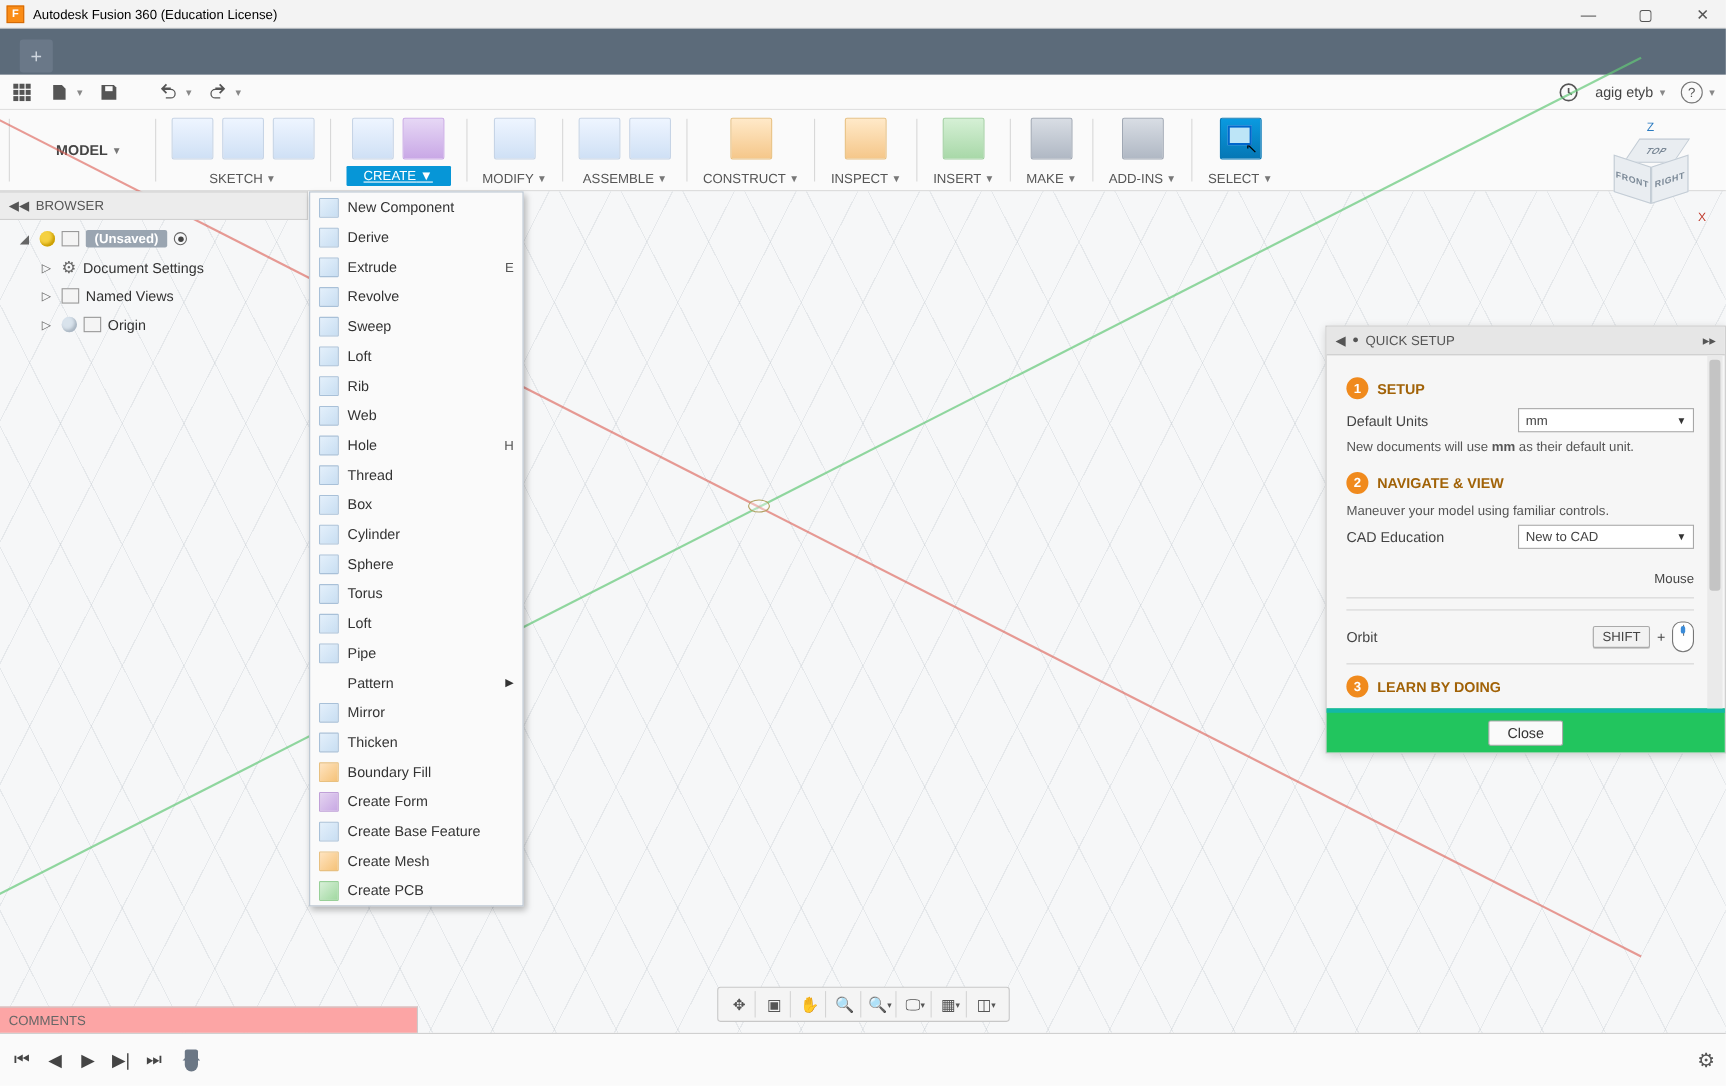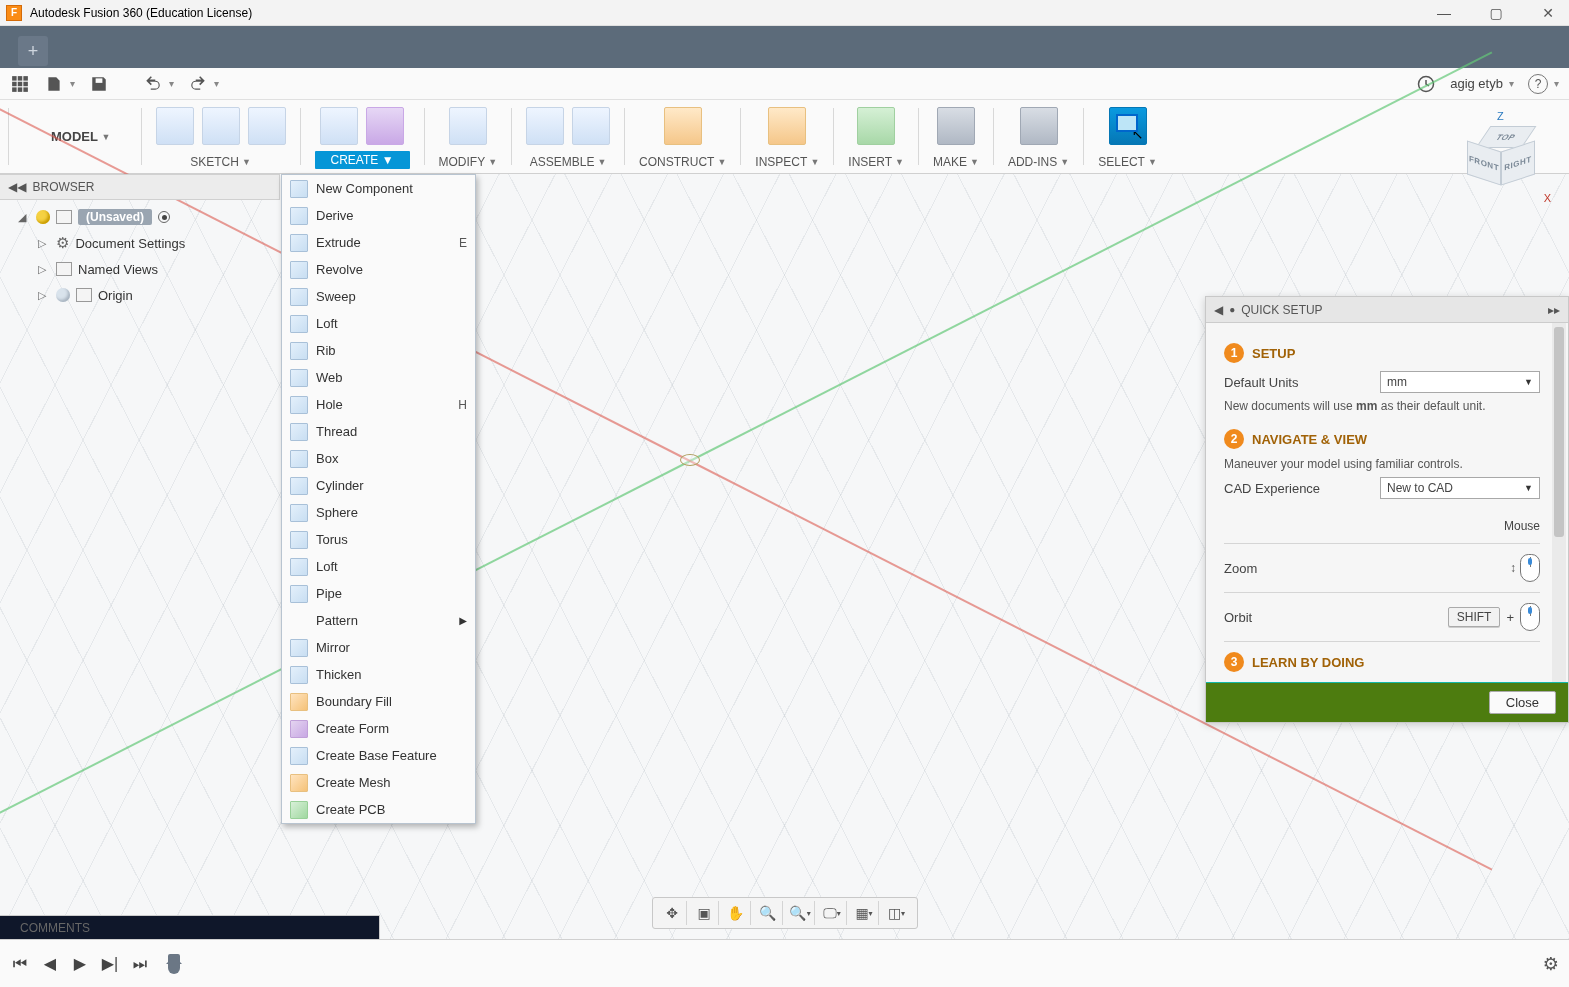--- a/index.html
+++ b/index.html
@@ -33,21 +33,21 @@
 .ribbon .sep { width:1px; background:#d8d8d8; margin: 8px 0; }
 .ribbon .model-dd { display:flex; align-items:center; justify-content:center; padding: 0 30px 0 42px; font-size:13px; color:#444; font-weight:600; }
 .ribbon .tab-group { display:flex; flex-direction:column; align-items:center; justify-content:space-between; padding: 6px 14px 4px; }
 .ribbon .tab-icons { display:flex; gap:8px; height:40px; align-items:center; }
 .ribbon .tab-icon { width:38px; height:38px; border:1px solid #c6d4e6; background: linear-gradient(180deg,#eef5ff,#cfe0f5); border-radius:2px; }
 .ribbon .tab-icon.orange { background: linear-gradient(180deg,#ffe9c8,#f5c78a); border-color:#e8c080; }
 .ribbon .tab-icon.purple { background: linear-gradient(180deg,#e6d7f5,#c9a8e6); border-color:#c9a8e6; }
 .ribbon .tab-icon.green  { background: linear-gradient(180deg,#d5f0d5,#a8d8a8); border-color:#a0d0a0; }
 .ribbon .tab-icon.dark   { background: linear-gradient(180deg,#d8dde4,#b0b8c4); border-color:#a0a8b4; }
 .ribbon .tab-label { font-size:12px; color:#555; display:flex; align-items:center; gap:3px; }
-.ribbon .tab-group.active .tab-label-chip { background:#0696d7; color:#fff; padding:2px 16px; border-radius:1px; }
+.ribbon .tab-group.active .tab-label-chip { background:#0696d7; color:#fff; padding:2px 16px; border-radius:1px;text-decoration:underline; }
 .ribbon .tab-label .arrow { font-size:9px; color:#777; }
 .ribbon .tab-group.sel .tab-icon { background: linear-gradient(180deg,#0a9ae0,#0577b5); border-color:#0577b5; position:relative; }
 .ribbon .tab-group.sel .tab-icon::after { content:""; position:absolute; left:6px; top:6px; width:18px; height:14px; border:2px solid #06c; background:#bde5f7; }
 .ribbon .tab-group.sel .tab-icon .cursor { position:absolute; right:2px; bottom:2px; font-size:14px; color:#000; }
 
 
 .browser-pane { position:absolute; left:0; top:174px; width:280px; background:transparent; }
 .browser-header { background:#ececec; border:1px solid #d0d0d0; border-left:none; height:26px; display:flex; align-items:center; padding: 0 8px; font-size:12px; color:#555; gap:6px; }
 .tree { background:rgba(255,255,255,0); padding: 4px 0 4px 10px; }
 .tree-row { display:flex; align-items:center; height:26px; gap:6px; font-size:13px; color:#333; }
@@ -80,21 +80,21 @@
 .qs-row { display:flex; align-items:center; margin: 6px 0; }
 .qs-row .lbl { flex:1; }
 .qs-select { width:160px; height:22px; border:1px solid #a8a8a8; background:#fff; display:flex; align-items:center; padding: 0 6px; font-size:12px; justify-content:space-between; }
 .qs-select .arrow { font-size:9px; color:#333; }
 .qs-note { font-size:12px; color:#555; margin: 4px 0 16px; }
 .qs-sep { height:1px; background:#d5d5d5; margin: 10px 0; }
 .qs-key { border:1px solid #aaa; background:#f2f2f2; padding:2px 8px; border-radius:2px; font-size:12px; box-shadow: 0 1px 0 #ccc; }
 .mouse-ico { width:20px; height:28px; border:1.5px solid #777; border-radius:10px 10px 12px 12px; position:relative; background:#fff; }
 .mouse-ico::before { content:""; position:absolute; left:50%; top:2px; width:1px; height:10px; background:#777; }
 .mouse-ico.scroll::after { content:""; position:absolute; left:50%; top:3px; width:4px; height:7px; margin-left:-2px; background:#3a8bd8; border-radius:2px; }
-.qsetup-footer { border-top:1px solid #14b8a6; height:40px; display:flex; align-items:center; justify-content:flex-end; padding: 0 12px; background:#4d7c0f; }
+.qsetup-footer { border-top:4px solid #14b8a6; height:40px; display:flex; align-items:center; justify-content:center; padding: 0 12px; background:#22c55e; }
 .close-btn { border:1px solid #aaa; background:#fafafa; padding: 3px 16px; font-size:13px; color:#333; border-radius:2px; }
 
 
 .qsetup .scrollbar { position:absolute; right:2px; top:26px; bottom:40px; width:14px; background:#eaeaea; }
 .qsetup .thumb { position:absolute; left:2px; right:2px; top:4px; height:210px; background:#c4c4c4; border-radius:3px; }
 
 
 .viewcube { position:absolute; right:22px; top:112px; width:90px; height:88px; }
 .viewcube .axis-z { position:absolute; left:40px; top:-2px; color:#2a7ac0; font-size:11px; }
 .viewcube .axis-x { position:absolute; right:-4px; bottom:-4px; color:#c0392b; font-size:11px; }
@@ -103,21 +103,21 @@
 .viewcube .top   { left:16px; top:0;  width:46px; height:22px; transform: skewX(-34deg); }
 .viewcube .front { left:0;  top:20px; width:34px; height:34px; transform: skewY(18deg); }
 .viewcube .right { left:34px; top:20px; width:34px; height:34px; transform: skewY(-18deg); }
 
 
 .viewbar { position:absolute; left:50%; transform:translateX(-50%); bottom:58px; height:32px; background:#f4f4f4; border:1px solid #c8c8c8; border-radius:3px; display:flex; align-items:center; padding: 0 6px; gap:4px; }
 .viewbar .vb-btn { width:28px; height:24px; display:flex; align-items:center; justify-content:center; border-right:1px solid #d4d4d4; color:#555; font-size:14px; }
 .viewbar .vb-btn:last-child { border-right:none; }
 
 
-.comments-strip { position:absolute; left:0; bottom:48px; right:auto; width: 380px; height:24px; background:#0f172a; border-top:1px solid #ccc; border-right:1px solid #ccc; display:flex; align-items:center; padding:0 20px; font-size:12px; color:#666; }
+.comments-strip { position:absolute; left:0; bottom:48px; right:auto; width: 380px; height:24px; background:#fca5a5; border-top:1px solid #ccc; border-right:1px solid #ccc; display:flex; align-items:center; padding:0 8px; font-size:12px; color:#666; }
 
 
 .timeline { position:absolute; left:0; right:0; bottom:0; height:48px; background:#fafafa; border-top:1px solid #d0d0d0; display:flex; align-items:center; padding: 0 10px; gap:10px; }
 .timeline .tl-btn { font-size:16px; color:#444; width:20px; text-align:center; }
 .timeline .tl-marker { width:12px; height:20px; background:#6b7785; border-radius:2px 2px 6px 6px; margin-left: 8px; position:relative; }
 .timeline .tl-marker::before { content:""; position:absolute; left:-2px; top:-6px; border:8px solid transparent; border-bottom-color:#6b7785; }
 .timeline .gear { margin-left:auto; font-size:18px; color:#555; }
 
 
 .canvas-grid { position:absolute; inset: 174px 0 48px 0; background:
@@ -498,35 +498,30 @@
     <div class="qs-note">
       <span>New documents will use </span><b>mm</b><span> as their default unit.</span>
     </div>
 
     <div class="qs-step">
         <div class="num">2</div>
         <div class="label">NAVIGATE &amp; VIEW</div>
       </div>
     <div class="qs-note" style="margin-bottom:6px">Maneuver your model using familiar controls.</div>
     <div class="qs-row">
-      <span class="lbl">CAD Experience</span>
+      <span class="lbl">CAD Education</span>
       <div class="qs-select">
           <span>New to CAD</span>
           <span class="arrow">▼</span>
         </div>
     </div>
 
     <div style="text-align:right; margin-top:20px; font-size:12px;">Mouse</div>
 
     <div class="qs-sep"></div>
-    <div class="qs-row">
-      <span class="lbl">Zoom</span>
-      <span style="font-size:12px;color:#555;margin-right:4px;">↕</span>
-      <span class="mouse-ico scroll"></span>
-    </div>
     <div class="qs-sep"></div>
     <div class="qs-row">
       <span class="lbl">Orbit</span>
       <span class="qs-key">SHIFT</span>
       <span style="margin:0 6px;">+</span>
       <span class="mouse-ico scroll"></span>
     </div>
     <div class="qs-sep"></div>
 
     <div class="qs-step" style="margin-bottom:0;">

